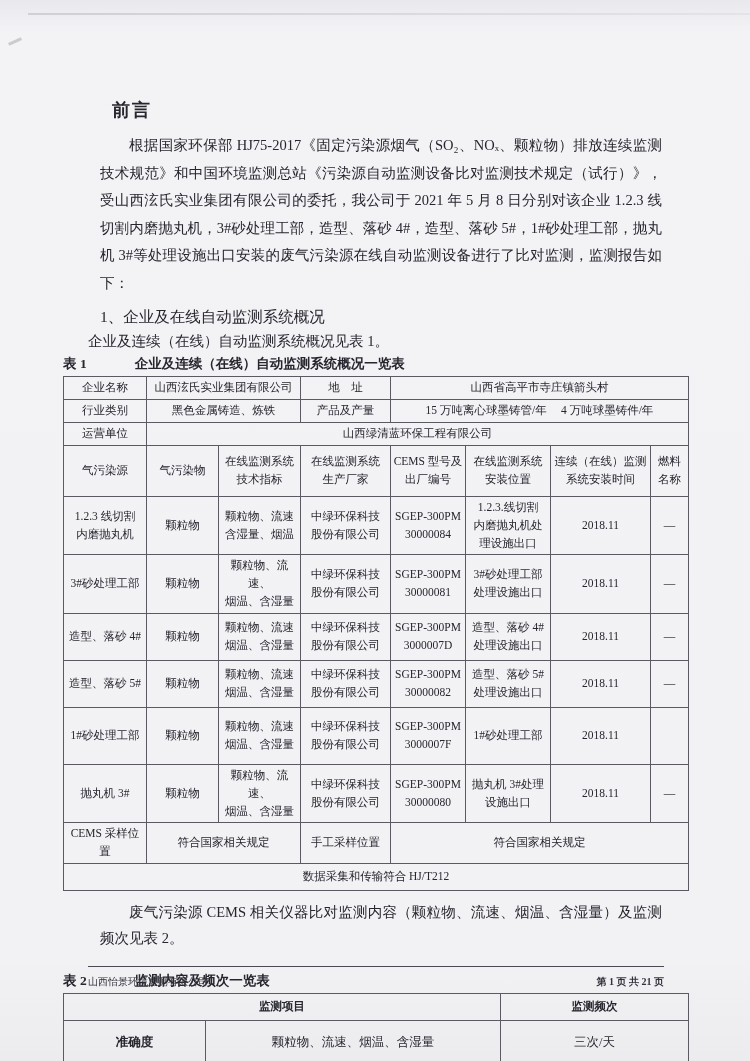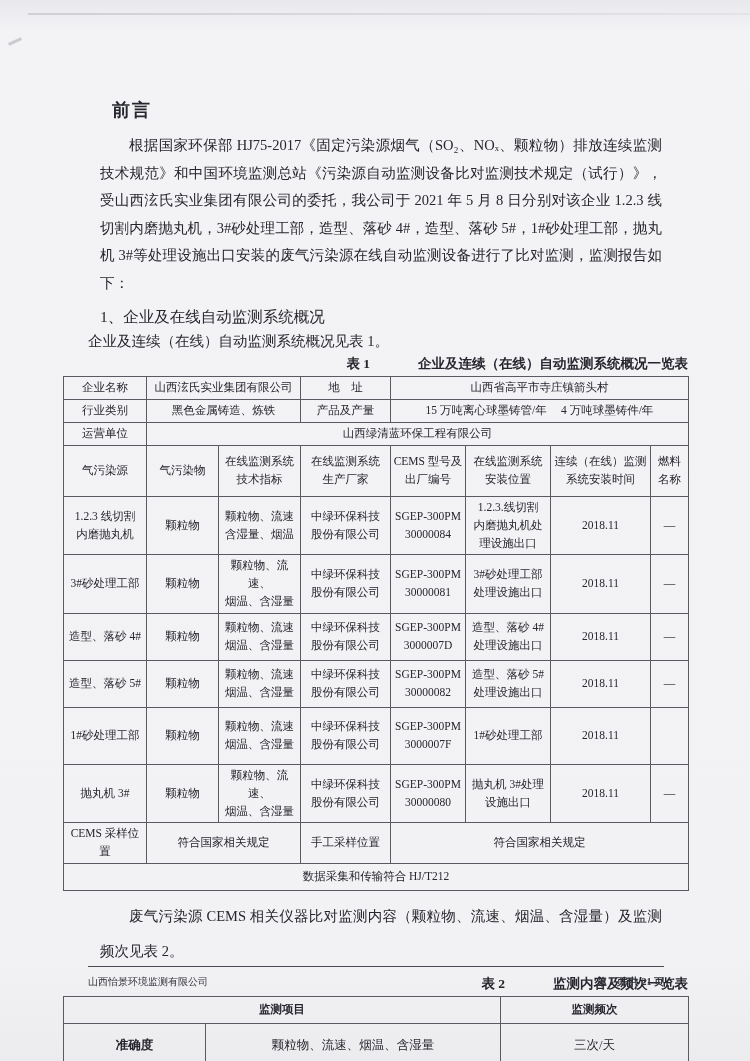--- a/index.html
+++ b/index.html
@@ -35,21 +35,21 @@
   .sec-heading {
     margin: 10px 0 0 100px;
     font-size: 15.5px; font-weight: normal;
   }
   .sec-intro {
     margin: 4px 0 0 88px;
     font-size: 14.5px;
   }
   .tbl-caption {
     margin: 4px 0 3px 0; width: 625px; margin-left: 63px;
-    display: flex; justify-content: flex-end; gap: 48px;
+    display: flex; justify-content: flex-start; gap: 48px;
     font-size: 13.5px; font-weight: bold;
   }
   table {
     border-collapse: collapse; table-layout: fixed;
     margin-left: 63px; width: 625px;
     font-size: 11.5px;
   }
   td {
     border: 1px solid #5a5a63;
     text-align: center; vertical-align: middle;
@@ -57,21 +57,21 @@
     white-space: pre-line;
     overflow: hidden;
   }
   .t1-info td { height: 18px; }
   .t1-head td { height: 46px; }
   .t1-row-tall td { height: 52px; }
   .t1-row td { height: 42px; }
   .t1-foot td { height: 22px; }
   .sec2-para {
     margin: 8px 0 0 100px; width: 562px;
-    font-size: 14.5px; line-height: 35px;
+    font-size: 14.5px; line-height: 26px;
     text-indent: 2em; text-align: justify;
   }
   .t2-head td { height: 22px; font-weight: bold; margin-top: 12px; }
   .t2-row td { height: 40px; font-size: 12.5px; }
   .footer {
     position: absolute; left: 88px; width: 576px; top: 966px;
   }
   .footer-line { border-top: 1.5px solid #4a4a55; }
   .footer-row {
     display: flex; justify-content: space-between;
@@ -231,21 +231,21 @@
       <td>手工采样位置</td>
       <td colspan="4">符合国家相关规定</td>
     </tr>
     <tr class="t1-foot">
       <td colspan="8">数据采集和传输符合 HJ/T212</td>
     </tr>
   </tbody>
     </table>
 
   <div class="sec2-para">废气污染源 CEMS 相关仪器比对监测内容（颗粒物、流速、烟温、含湿量）及监测频次见表 2。</div>
-  <div class="tbl-caption" style="margin-top:6px">
+  <div class="tbl-caption" style="margin-top:21px">
     <span>表 2</span>
     <span>监测内容及频次一览表</span>
   </div>
 
   <table>
     <colgroup>
       <col style="width:142px">
         <col style="width:295px">
         <col style="width:188px">
     </colgroup>

